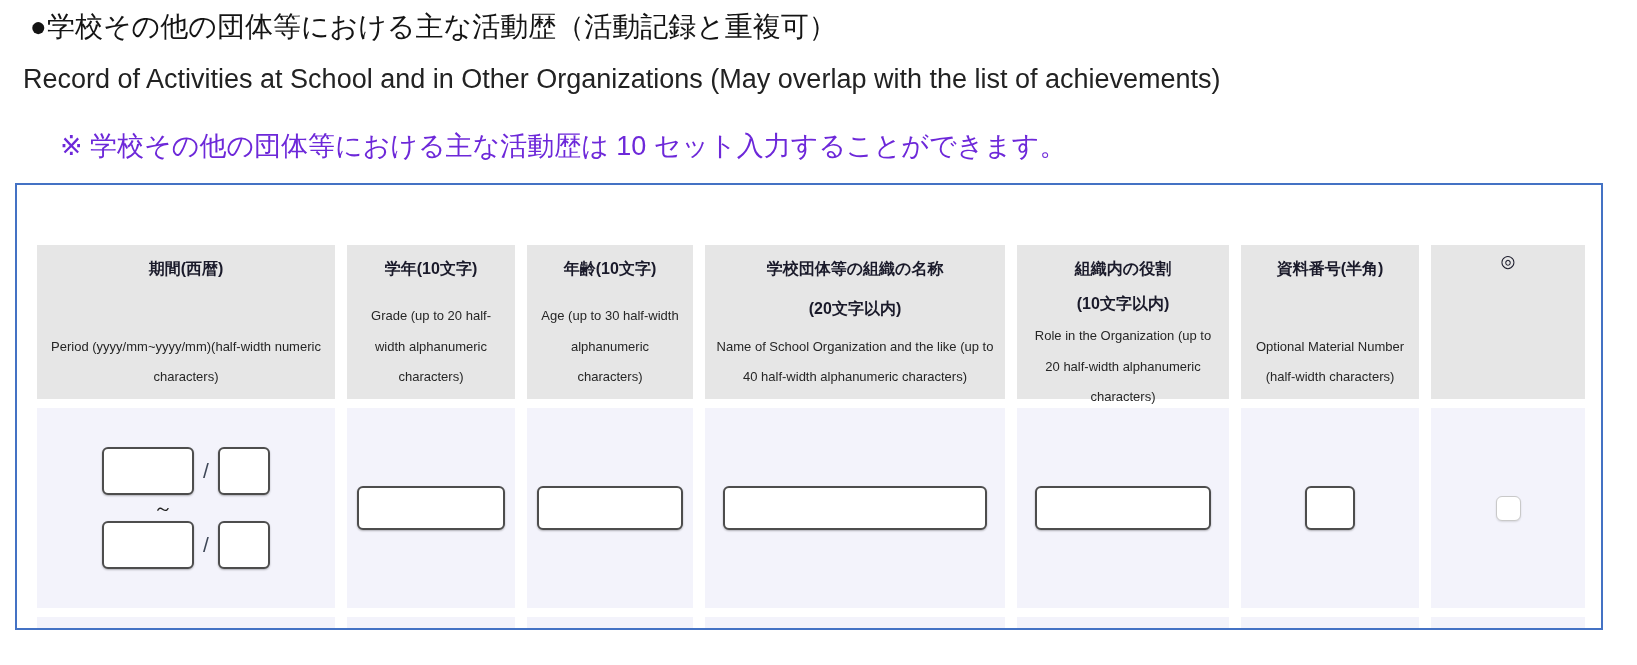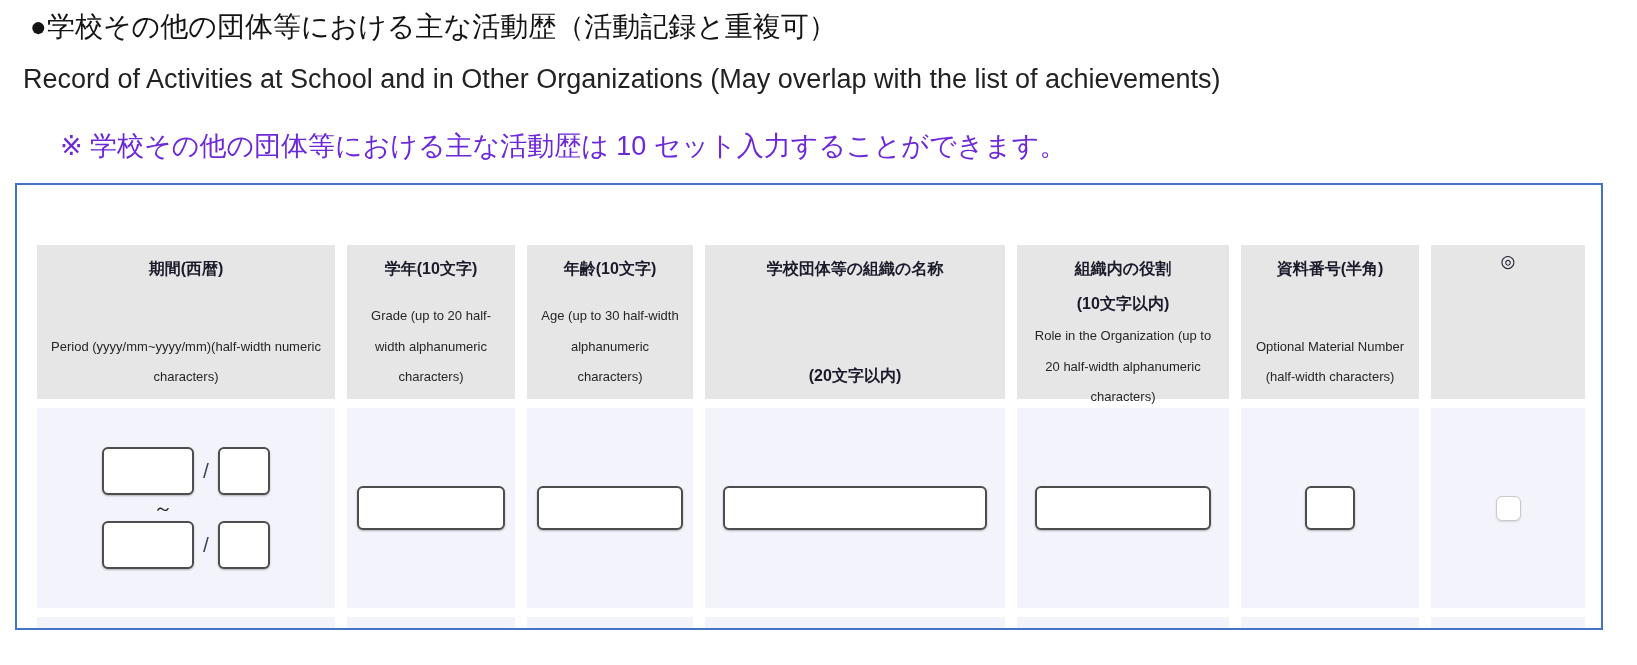--- a/index.html
+++ b/index.html
@@ -127,20 +127,21 @@
       <div class="jp">学年(10文字)</div>
       <div class="en">Grade (up to 20 half-width alphanumeric characters)</div>
     </div>
     <div class="th">
       <div class="jp">年齢(10文字)</div>
       <div class="en">Age (up to 30 half-width alphanumeric characters)</div>
     </div>
     <div class="th">
       <div class="jp">学校団体等の組織の名称</div>
       <div class="jp">(20文字以内)</div>
+      <div class="en">Name of School Organization and the like (up to 40 half-width alphanumeric characters)</div>
     </div>
     <div class="th">
       <div class="jp">組織内の役割</div>
       <div class="jp">(10文字以内)</div>
       <div class="en">Role in the Organization (up to 20 half-width alphanumeric characters)</div>
     </div>
     <div class="th">
       <div class="jp">資料番号(半角)</div>
       <div class="en">Optional Material Number (half-width characters)</div>
     </div>

